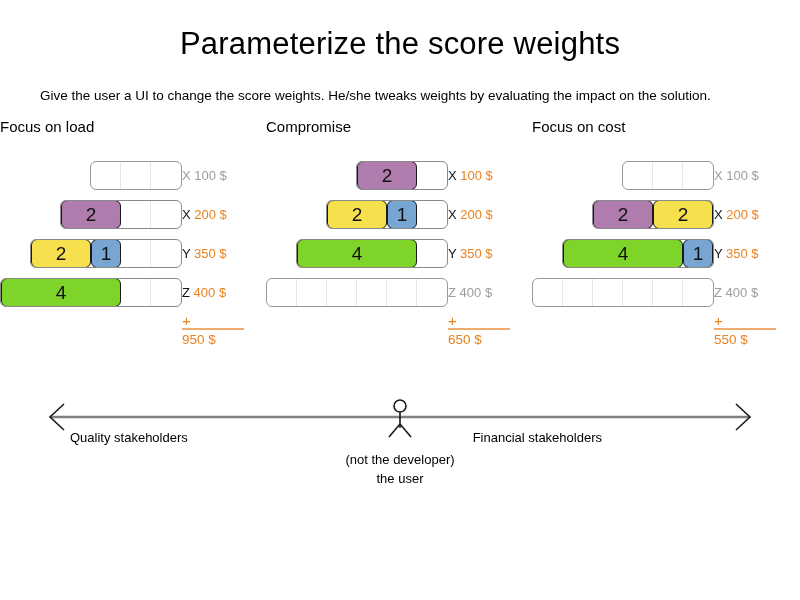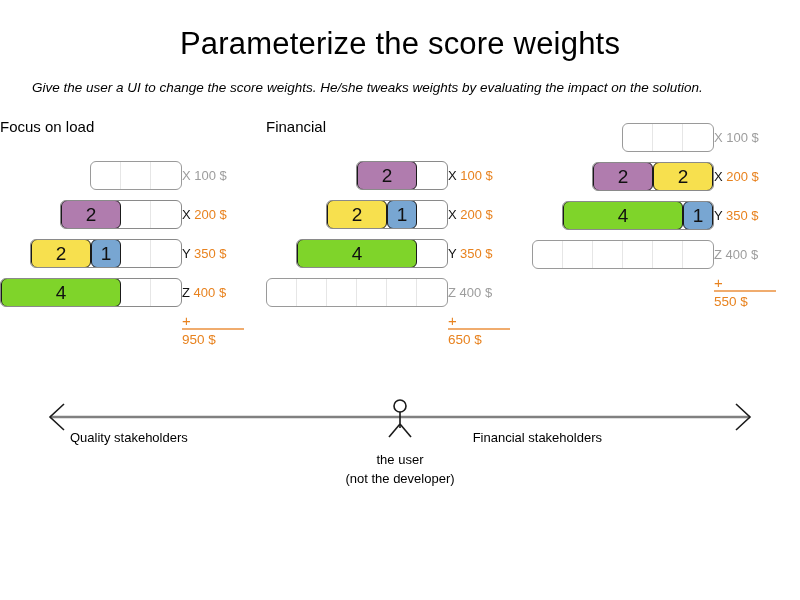--- a/index.html
+++ b/index.html
@@ -23,24 +23,23 @@
     font-size: 31px;
     font-weight: normal;
     color: #000;
     margin: 4px;
     padding-top: 22px;
     letter-spacing: 0.2px;
   }
   .slide-subtitle {
     font-size: 13.5px;
     color: #000;
-    margin: 4px;
+    margin: 12px;
     padding: 14px 0 0 28px;
     white-space: nowrap;
-    font-style: italic;
   }
 
   
   .columns {
     position: absolute;
     top: 118px;
     left: 0;
     width: 800px;
     display: flex;
   }
@@ -207,21 +206,21 @@
         <div class="row-label"><span class="letter">Z</span> <span class="price">400 $</span></div>
       </div>
       <div class="sum-row">
         <div class="sum-box">
           <div class="sum-plus">+</div>
           <div class="sum-total">950 $</div>
         </div>
       </div>
     </div>
     <div class="column">
-      <div class="col-heading">Financial</div>
+      <div class="col-heading">Compromise</div>
       <div class="bar-row">
         <div class="bar-track active" style="width: 92px;">
           <div class="seg purple" style="width: 60px;">2</div>
           <div class="cell"></div>
         </div>
         <div class="row-label"><span class="letter">X</span> <span class="price">100 $</span></div>
       </div>
       <div class="bar-row">
         <div class="bar-track active" style="width: 122px;">
           <div class="seg yellow" style="width: 60px;">2</div>
@@ -249,20 +248,21 @@
         <div class="row-label inactive"><span class="letter">Z</span> <span class="price">400 $</span></div>
       </div>
       <div class="sum-row">
         <div class="sum-box">
           <div class="sum-plus">+</div>
           <div class="sum-total">650 $</div>
         </div>
       </div>
     </div>
     <div class="column">
+      <div class="col-heading">Focus on cost</div>
       <div class="bar-row">
         <div class="bar-track" style="width: 92px;">
           <div class="cell"></div>
           <div class="cell"></div>
           <div class="cell"></div>
         </div>
         <div class="row-label inactive"><span class="letter">X</span> <span class="price">100 $</span></div>
       </div>
       <div class="bar-row">
         <div class="bar-track active" style="width: 122px;">
@@ -306,16 +306,16 @@
     <g transform="translate(0,-400)">
       <circle cx="400" cy="410" r="6" fill="#ffffff" stroke="#1a1a1a" stroke-width="1.6"></circle>
       <line x1="400" y1="416" x2="400" y2="432" stroke="#1a1a1a" stroke-width="1.6"></line>
       <line x1="400" y1="428" x2="389" y2="441" stroke="#1a1a1a" stroke-width="1.6"></line>
       <line x1="400" y1="428" x2="411" y2="441" stroke="#1a1a1a" stroke-width="1.6"></line>
     </g>
   </svg>
   <div class="axis-label left">Quality stakeholders</div>
   <div class="axis-label right">Financial stakeholders</div>
   <div class="user-caption">
+    <div>(not the developer)</div>
     <div>the user</div>
-    <div>(not the developer)</div>
   </div>
 </div>
 
 </body></html>

